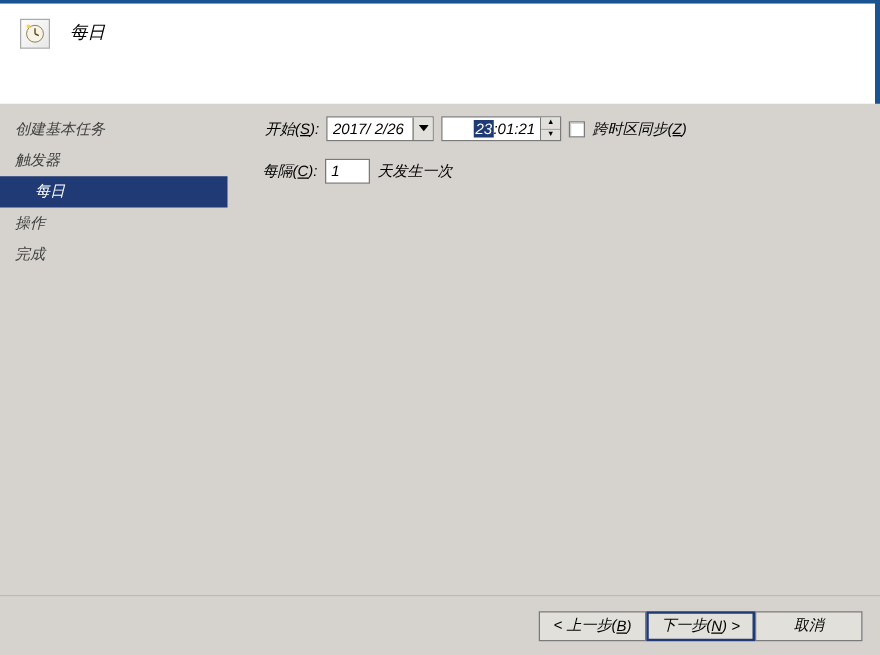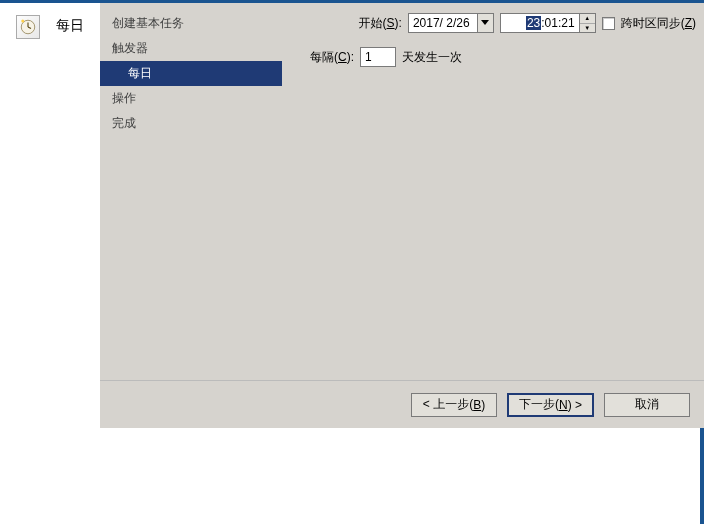--- a/index.html
+++ b/index.html
@@ -7,24 +7,25 @@
   font-family: "Microsoft YaHei", "SimSun", Tahoma, sans-serif;
   font-size: 12px;
   color: #000;
   background: #fff;
   width: 704px;
   height: 524px;
   overflow: hidden;
 }
 .window {
   width: 704px;
-  height: 428px;
-  display: flex;
-  flex-direction: row;
+  height: 524px;
+  display: flex;
+  flex-direction: column;
   border-top: 3px solid #1a5490;
+  font-style: italic;
 }
 .header {
   background: #fff;
   height: 80px;
   display: flex;
   align-items: flex-start;
   padding: 12px 16px;
   gap: 16px;
 }
 .header-icon {
@@ -145,21 +146,20 @@
 .footer {
   position: absolute;
   bottom: 0;
   left: 0;
   right: 0;
   height: 48px;
   background: #d6d3ce;
   display: flex;
   align-items: center;
   justify-content: flex-end;
-  gap: 10px;
   padding: 0 14px;
   border-top: 1px solid #bbb;
 }
 .btn {
   min-width: 86px;
   height: 24px;
   background: #e2e0da;
   border: 1px solid #7a7a7a;
   font-size: 12px;
   display: flex;
@@ -202,21 +202,21 @@
     <div class="sidebar">
       <div class="sidebar-item enabled-dark">创建基本任务</div>
       <div class="sidebar-item enabled-dark">触发器</div>
       <div class="sidebar-item child selected">每日</div>
       <div class="sidebar-item enabled-dark">操作</div>
       <div class="sidebar-item enabled-dark">完成</div>
     </div>
 
     <div class="main">
 
-      <div class="row" style="margin-left:30px;justify-content:flex-end;">
+      <div class="row" style="margin-left:30px;">
         <span class="label">
           <span>开始(</span><span class="u">S</span><span>):</span>
         </span>
 
         <div class="date-input">
           <span class="val">2017/ 2/26</span>
           <span class="dd-btn">
             <svg width="8" height="6" viewBox="0 0 8 6">
                 <polygon points="0,0 8,0 4,5" fill="#000"></polygon>
               </svg>

